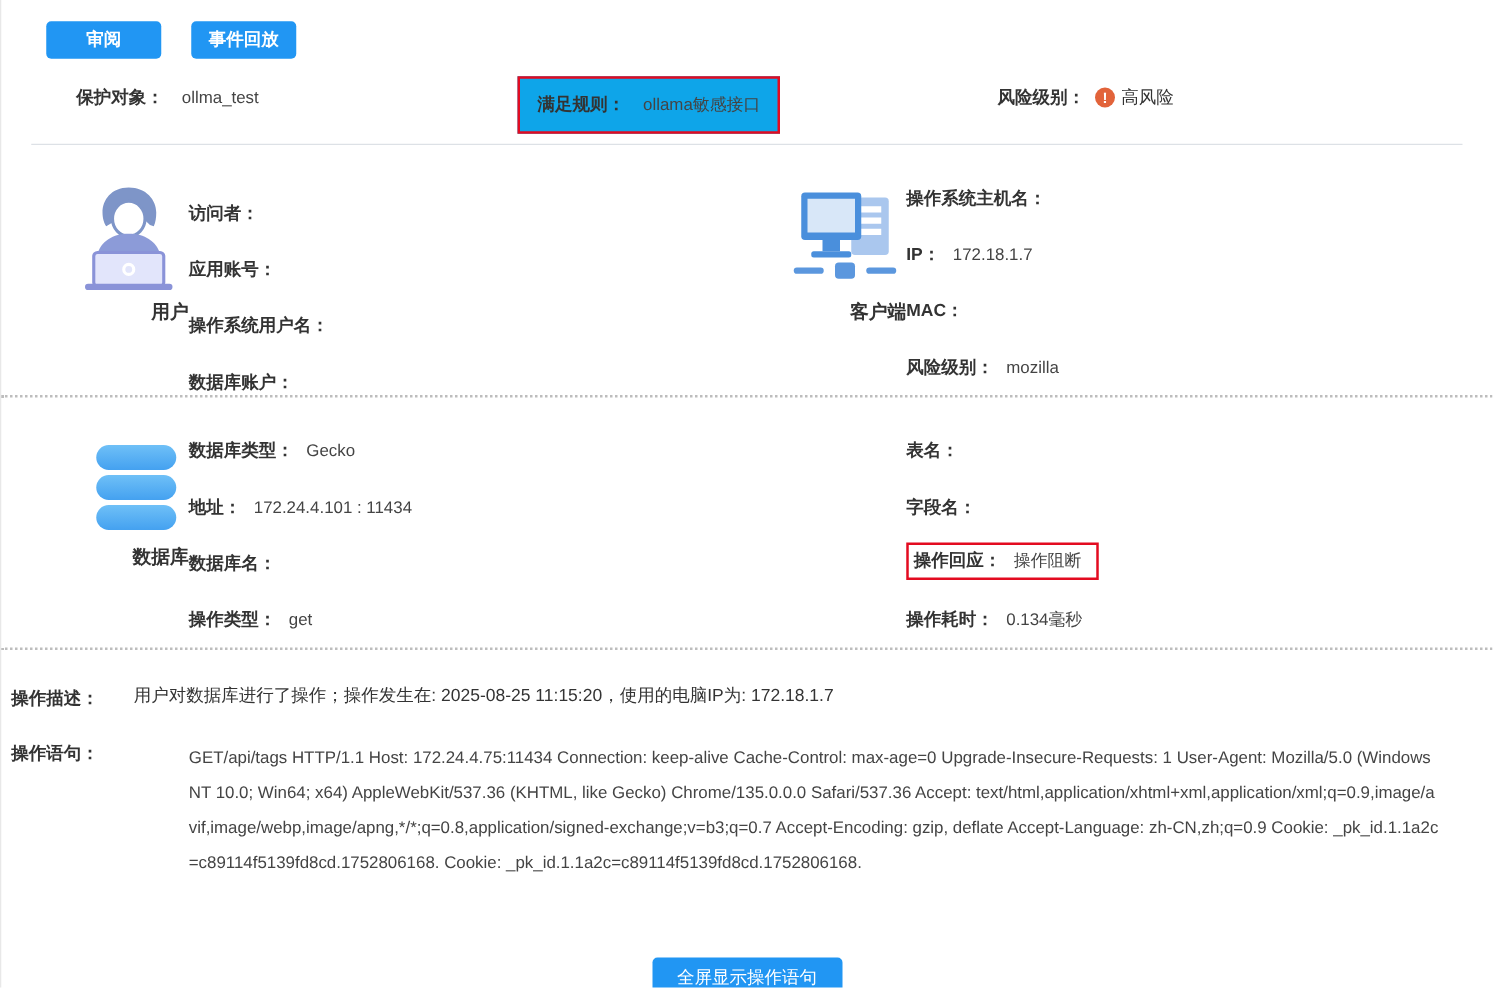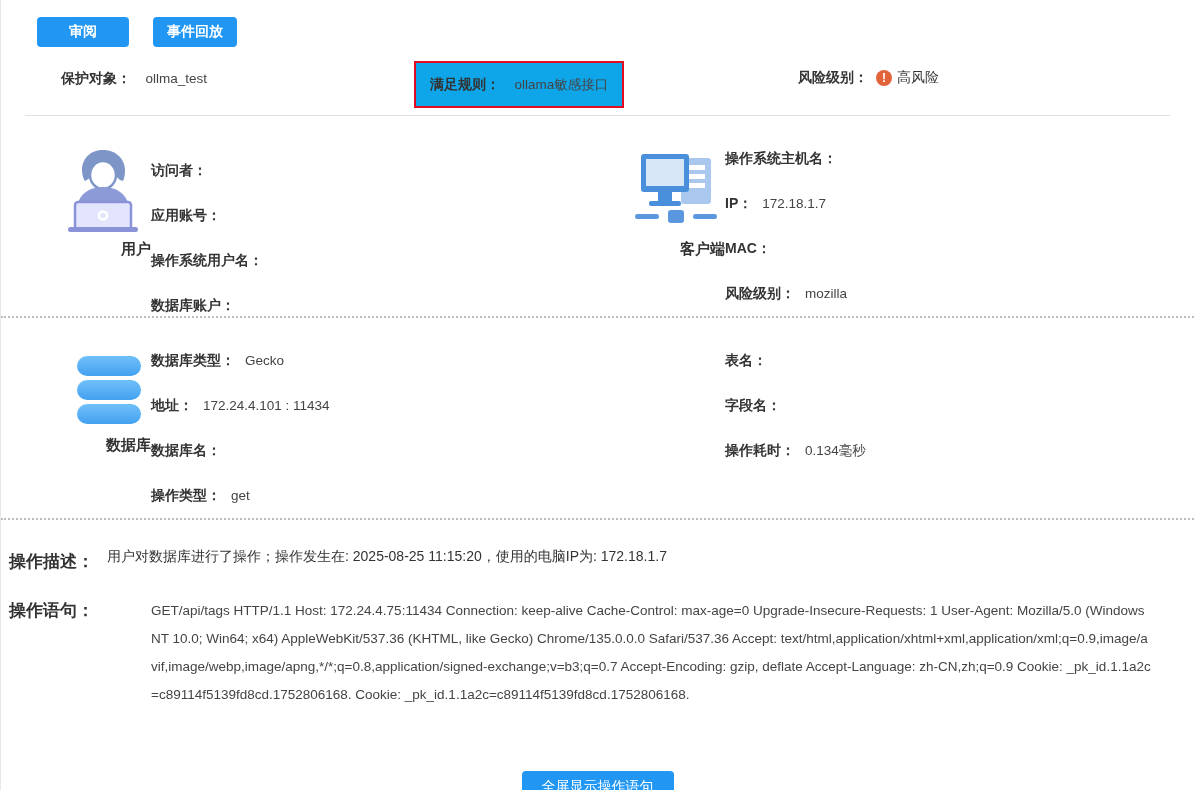--- a/index.html
+++ b/index.html
@@ -49,21 +49,21 @@
   .fields-l1 { padding-top: 18px; }
   .fields-r1 { padding-top: 6px; }
   .fields-l2, .fields-r2 { padding-top: 0; }
   .field-hl {
     border: 2px solid #e30b20; padding: 4px 12px 4px 4px; align-self: flex-start;
     display: flex; align-items: center; margin-top: 6px;
   }
   .bottom-row { display: flex; align-items: flex-start; }
   .desc-row { margin: 28px 0 0 8px; }
   .stmt-row { margin: 24px 0 0 8px; gap: 44px; }
-  .bottom-label { font-weight: bold; font-size: 17px; color: #333; flex: 0 0 86px; padding-top: 2px; }
+  .bottom-label { font-weight: bold; font-size: 14px; color: #333; flex: 0 0 86px; padding-top: 2px; }
   .desc-value { font-size: 14px; color: #333; margin-left: 12px; }
   .stmt-value {
     font-size: 13.5px; color: #444; margin-left: 12px; width: 1000px;
     line-height: 28px; word-break: break-all;
   }
   .fullscreen-wrap { text-align: center; margin-top: 18px; }
   .btn-fullscreen { width: 152px; padding: 7px 0; font-weight: normal; margin-top: 44px; }
   .result-row { margin: 26px 0 0 8px; display: flex; align-items: center; }
   .result-link { font-size: 13.5px; color: #3d8fea; margin-left: 10px; text-decoration: none; cursor: pointer; }
 </style>
@@ -198,20 +198,26 @@
   <div class="fields fields-r2">
     <div class="field-row">
       <span class="kv-label">表名：</span>
       <span class="kv-value"></span>
     </div>
     <div class="field-row">
       <span class="kv-label">字段名：</span>
       <span class="kv-value"></span>
     </div>
     <div class="field-row">
+      <span class="field-hl">
+        <span class="kv-label">操作回应：</span>
+        <span class="kv-value">操作阻断</span>
+      </span>
+    </div>
+    <div class="field-row">
       <span class="kv-label">操作耗时：</span>
       <span class="kv-value">0.134毫秒</span>
     </div>
   </div>
 </div>
 
 <hr class="divider-dotted">
 
 <div class="bottom-row desc-row">
   <span class="bottom-label">操作描述：</span>

